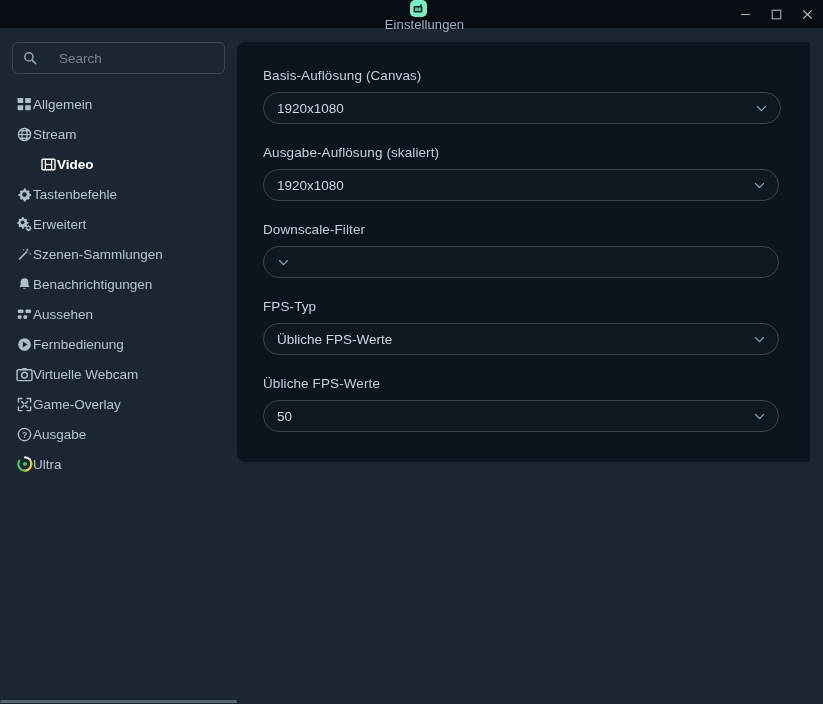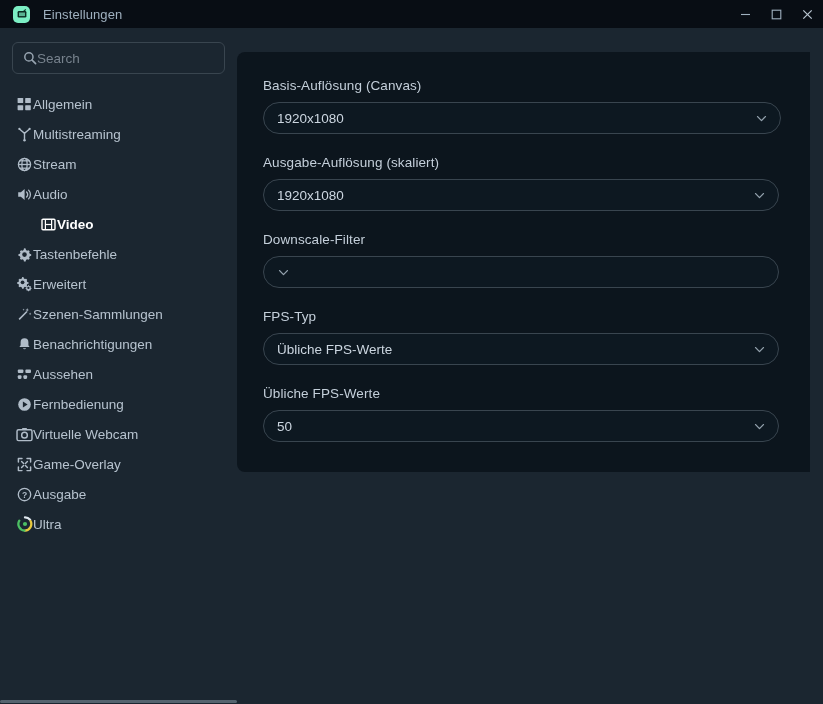--- a/index.html
+++ b/index.html
@@ -18,20 +18,21 @@
   }
 
   
   .titlebar {
     height: 28px;
     background: #080d14;
     display: flex;
     align-items: center;
     padding-left: 13px;
     position: relative;
+    flex-direction: column;
   }
   .app-icon {
     width: 17px;
     height: 17px;
     border-radius: 5px;
     background: #7ceec4;
     display: flex;
     align-items: center;
     justify-content: center;
     flex: 0 0 auto;
@@ -77,21 +78,21 @@
   }
   .search-wrap { padding: 0 12px 0 12px; }
   .search-box {
     height: 32px;
     border: 1px solid #39454f;
     border-radius: 6px;
     background: transparent;
     display: flex;
     align-items: center;
     padding: 0 10px;
-    gap: 0;
+    gap: 22px;
   }
   .search-box svg { display: block; flex: 0 0 auto; }
   .search-input {
     border: 0;
     outline: 0;
     background: transparent;
     font-family: "Liberation Sans", sans-serif;
     font-size: 13.5px;
     color: #c8d2dc;
     width: 100%;
@@ -122,21 +123,21 @@
   .nav-item.active { color: #ffffff; font-weight: bold; padding-left: 40px; }
 
   
   .content-area {
     flex: 1 1 auto;
     position: relative;
   }
   .card {
     position: absolute;
     left: 0;
-    top: 24px;
+    top: 14px;
     width: 573px;
     background: #0c151d;
     border-radius: 8px 0 0 8px;
     padding: 26px 31px 30px 26px;
   }
   .field { margin-bottom: 21px; }
   .field:last-child { margin-bottom: 0; }
   .field-label {
     font-size: 13.5px;
     color: #c4cfda;
@@ -239,57 +240,35 @@
           <svg width="15" height="15" viewBox="0 0 15 15">
             <rect x="0.6" y="1" width="5.6" height="5" rx="0.6" fill="#b0bcc8"></rect>
             <rect x="8.2" y="1" width="5.6" height="5" rx="0.6" fill="#b0bcc8"></rect>
             <rect x="0.6" y="8.2" width="5.6" height="5" rx="0.6" fill="#b0bcc8"></rect>
             <rect x="8.2" y="8.2" width="5.6" height="5" rx="0.6" fill="#b0bcc8"></rect>
           </svg>
         </span>
         <span>Allgemein</span>
       </div>
 
-      <div class="nav-item">
-        <span class="ico">
-          <svg width="15" height="15" viewBox="0 0 15 15" fill="none" stroke="#b0bcc8" stroke-width="1.4" stroke-linecap="round">
-            <path d="M7.5 6.4 V13.4"></path>
-            <path d="M2.4 2 L7.5 6.4 L12.6 2"></path>
-            <circle cx="2.4" cy="1.9" r="1.1" fill="#b0bcc8" stroke="none"></circle>
-            <circle cx="12.6" cy="1.9" r="1.1" fill="#b0bcc8" stroke="none"></circle>
-            <circle cx="7.5" cy="13.2" r="1.2" fill="#b0bcc8" stroke="none"></circle>
-          </svg>
-        </span>
-        <span>Multistreaming</span>
-      </div>
 
       <div class="nav-item">
         <span class="ico">
           <svg width="15" height="15" viewBox="0 0 15 15" fill="none" stroke="#b0bcc8" stroke-width="1.3">
             <circle cx="7.5" cy="7.5" r="6.1"></circle>
             <ellipse cx="7.5" cy="7.5" rx="2.6" ry="6.1"></ellipse>
             <line x1="1.5" y1="7.5" x2="13.5" y2="7.5"></line>
             <line x1="2.4" y1="3.8" x2="12.6" y2="3.8"></line>
             <line x1="2.4" y1="11.2" x2="12.6" y2="11.2"></line>
           </svg>
         </span>
         <span>Stream</span>
       </div>
 
 
-      <div class="nav-item">
-        <span class="ico">
-          <svg width="15" height="15" viewBox="0 0 15 15">
-            <path d="M1.2 5.3 H3.9 L7.6 2.1 V12.9 L3.9 9.7 H1.2 Z" fill="#b0bcc8"></path>
-            <path d="M9.6 5 a3.4 3.4 0 0 1 0 5" fill="none" stroke="#b0bcc8" stroke-width="1.3" stroke-linecap="round"></path>
-            <path d="M11.6 3.1 a6.2 6.2 0 0 1 0 8.8" fill="none" stroke="#b0bcc8" stroke-width="1.3" stroke-linecap="round"></path>
-          </svg>
-        </span>
-        <span>Audio</span>
-      </div>
 
       <div class="nav-item active">
         <span class="ico">
           <svg width="15" height="15" viewBox="0 0 15 15">
             <rect x="1" y="2.2" width="13" height="10.6" rx="1" fill="none" stroke="#ffffff" stroke-width="1.4"></rect>
             <line x1="4.4" y1="2.2" x2="4.4" y2="12.8" stroke="#ffffff" stroke-width="1.2"></line>
             <line x1="10.6" y1="2.2" x2="10.6" y2="12.8" stroke="#ffffff" stroke-width="1.2"></line>
             <line x1="4.4" y1="7.5" x2="10.6" y2="7.5" stroke="#ffffff" stroke-width="1.2"></line>
           </svg>
         </span>

